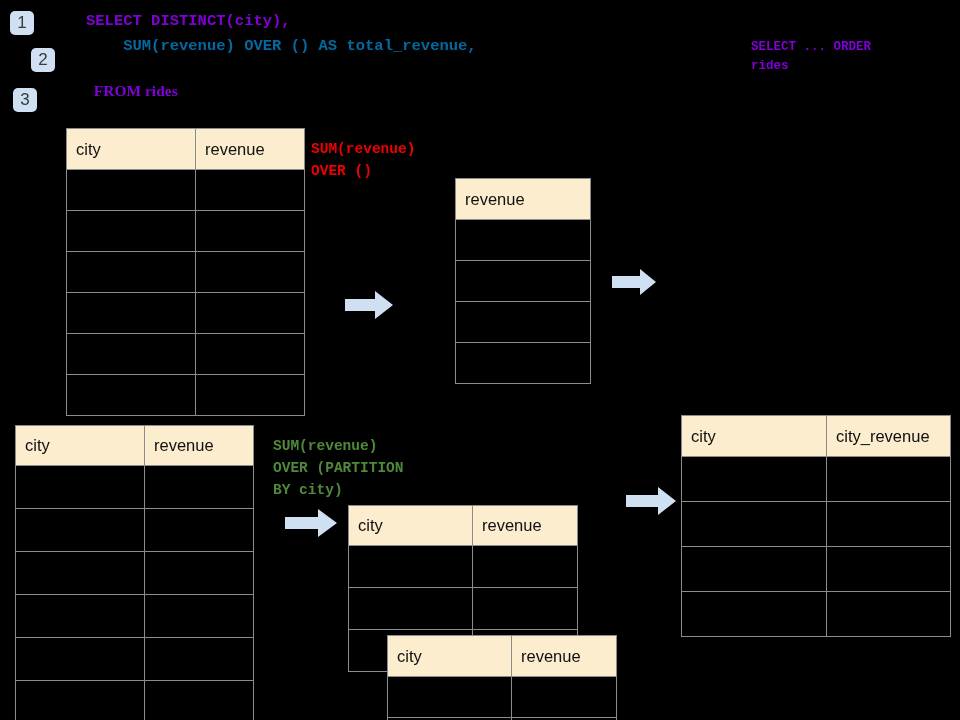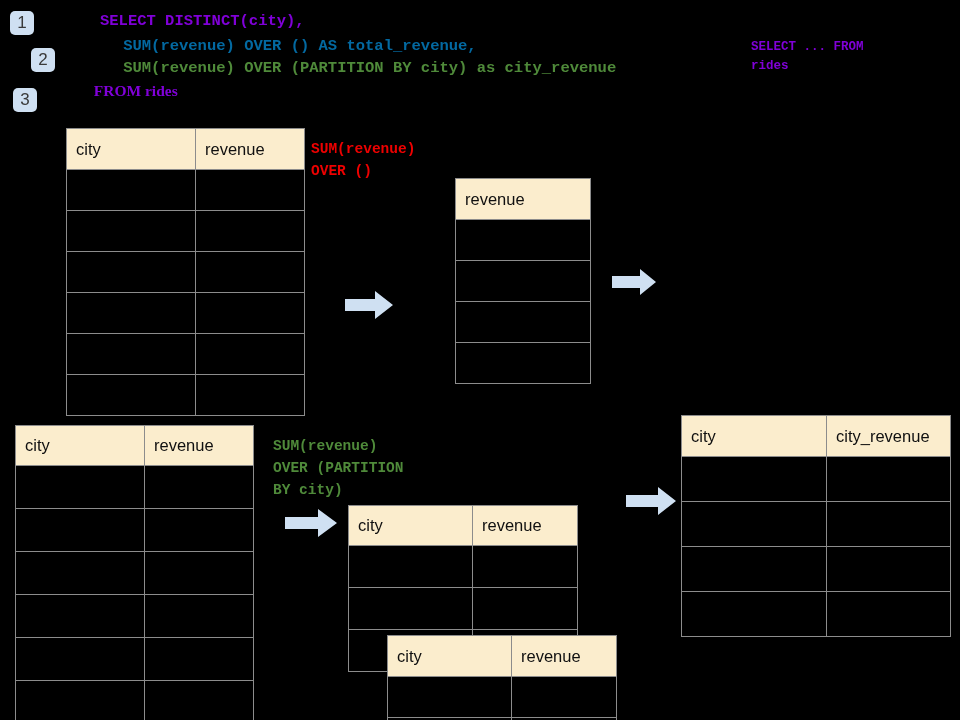--- a/index.html
+++ b/index.html
@@ -96,26 +96,25 @@
 </style>
 </head>
 <body>
 
 <div id="canvas">
 
   <div class="badge" style="left:10px; top:11px;">1</div>
   <div class="badge" style="left:31px; top:48px;">2</div>
   <div class="badge" style="left:13px; top:88px;">3</div>
 
-  <div class="code code-purple" style="left:86px; top:11px;margin-left:14px;">SELECT DISTINCT(city),</div>
+  <div class="code code-purple" style="left:86px; top:11px;">SELECT DISTINCT(city),</div>
   <div class="code code-red" style="left:86px; top:36px;">    SUM(revenue) OVER () AS total_revenue,</div>
-  <div class="code code-green" style="left:86px; top:58px;">    SUM(revenue) OVER (PARTITION BY city) as city_revenue</div>
   <div class="code code-purple" style="left:86px; top:80px;font-family:Liberation Serif, serif;">  FROM rides</div>
 
-  <div class="code-side" style="left:751px; top:38px;">SELECT ... FROM
+  <div class="code-side" style="left:751px; top:38px;">SELECT ... ORDER
 rides</div>
 
   <div class="annot annot-red" style="left:311px; top:138px;">SUM(revenue)
 OVER ()</div>
   <div class="annot annot-green" style="left:273px; top:435px;">SUM(revenue)
 OVER (PARTITION
 BY city)</div>
 
   <table class="tbl" style="left:66px; top:128px; width:239px;">
     <tbody>

